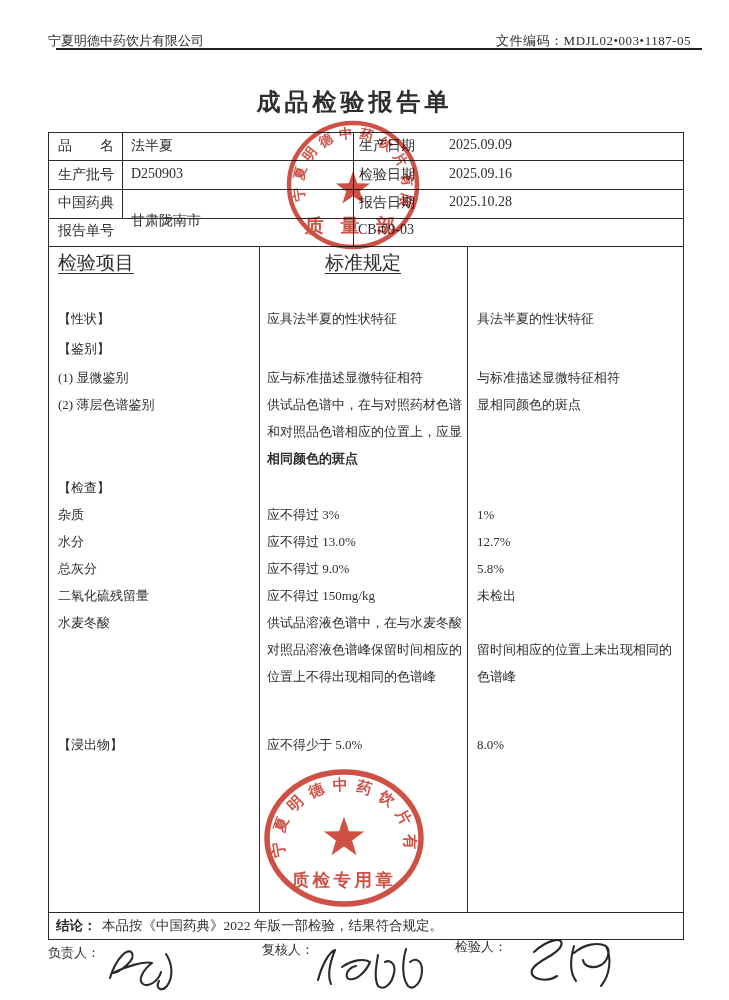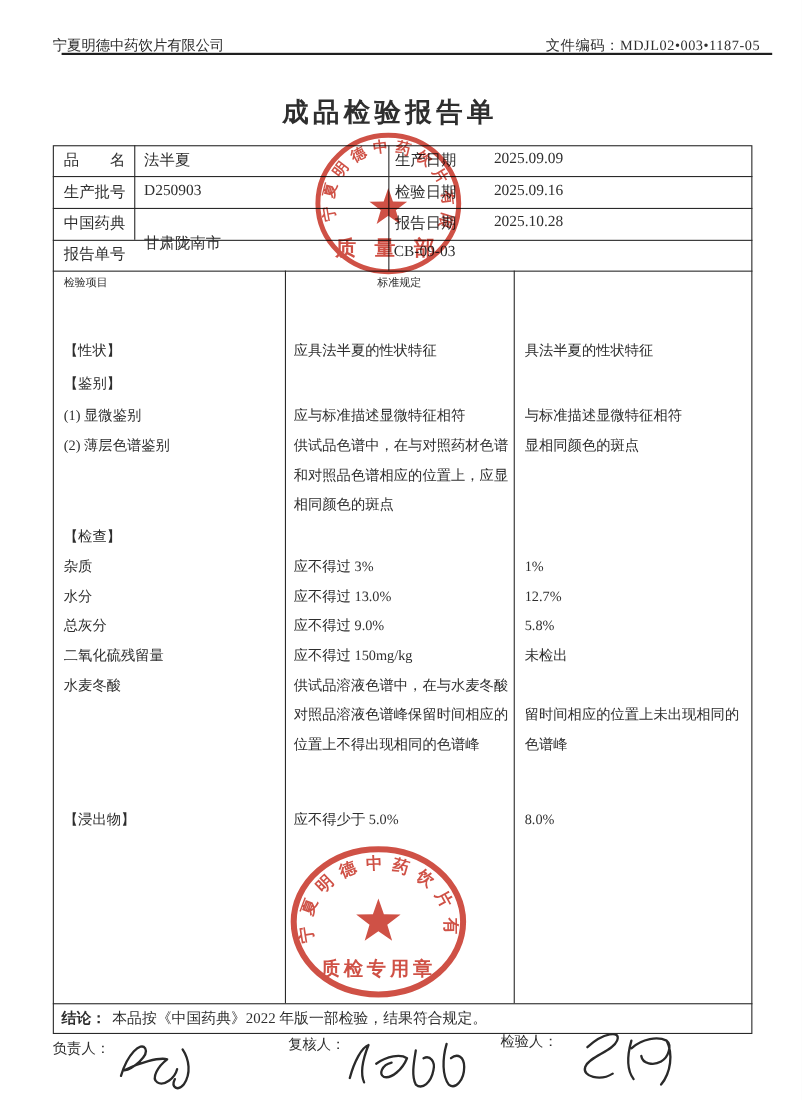--- a/index.html
+++ b/index.html
@@ -14,21 +14,21 @@
   .hdr-code{right:38px;top:32px;font-size:13px;letter-spacing:.5px;}
   .hdr-rule{left:56px;top:48px;width:646px;height:2px;background:#1f1f1f;}
   .doc-title{left:0;top:86px;width:709px;text-align:center;font-size:24px;font-weight:700;letter-spacing:4px;}
   
   .tbl-frame{left:48px;top:132px;width:636px;height:808px;border:1.5px solid #2a2a2a;box-sizing:border-box;}
   .hline{height:1px;background:#2a2a2a;}
   .vline{width:1px;background:#2a2a2a;}
   
   .cell{font-size:14px;}
   
-  .col-head{font-size:10px;text-underline-offset:4px;}
+  .col-head{font-size:19px;text-decoration:underline;text-underline-offset:4px;}
   .ln{position:absolute;font-size:13px;line-height:16px;white-space:nowrap;}
   
   .concl{font-size:13.5px;}
   .concl b{font-weight:700;}
   
   .sig-lbl{font-size:13px;}
   .sig{position:absolute;}
   .sig path{fill:none;stroke:#2a2a2a;stroke-width:2.1;stroke-linecap:round;stroke-linejoin:round;}
   
   .stamp{position:absolute;mix-blend-mode:multiply;opacity:.88;}
@@ -86,21 +86,21 @@
   <div class="ln" style="left:58px;top:534px;">水分</div>
   <div class="ln" style="left:58px;top:561px;">总灰分</div>
   <div class="ln" style="left:58px;top:588px;text-align:right;">二氧化硫残留量</div>
   <div class="ln" style="left:58px;top:615px;">水麦冬酸</div>
   <div class="ln" style="left:58px;top:737px;">【浸出物】</div>
 
   <div class="ln" style="left:267px;top:311px;">应具法半夏的性状特征</div>
   <div class="ln" style="left:267px;top:370px;">应与标准描述显微特征相符</div>
   <div class="ln" style="left:267px;top:397px;">供试品色谱中，在与对照药材色谱</div>
   <div class="ln" style="left:267px;top:424px;">和对照品色谱相应的位置上，应显</div>
-  <div class="ln" style="left:267px;top:451px;">相同颜色的斑点</div>
+  <div class="ln" style="left:267px;top:451px;font-weight:bold;">相同颜色的斑点</div>
   <div class="ln" style="left:267px;top:507px;">应不得过 3%</div>
   <div class="ln" style="left:267px;top:534px;">应不得过 13.0%</div>
   <div class="ln" style="left:267px;top:561px;">应不得过 9.0%</div>
   <div class="ln" style="left:267px;top:588px;">应不得过 150mg/kg</div>
   <div class="ln" style="left:267px;top:615px;">供试品溶液色谱中，在与水麦冬酸</div>
   <div class="ln" style="left:267px;top:642px;">对照品溶液色谱峰保留时间相应的</div>
   <div class="ln" style="left:267px;top:669px;">位置上不得出现相同的色谱峰</div>
   <div class="ln" style="left:267px;top:737px;">应不得少于 5.0%</div>
 
   <div class="ln" style="left:477px;top:311px;">具法半夏的性状特征</div>

